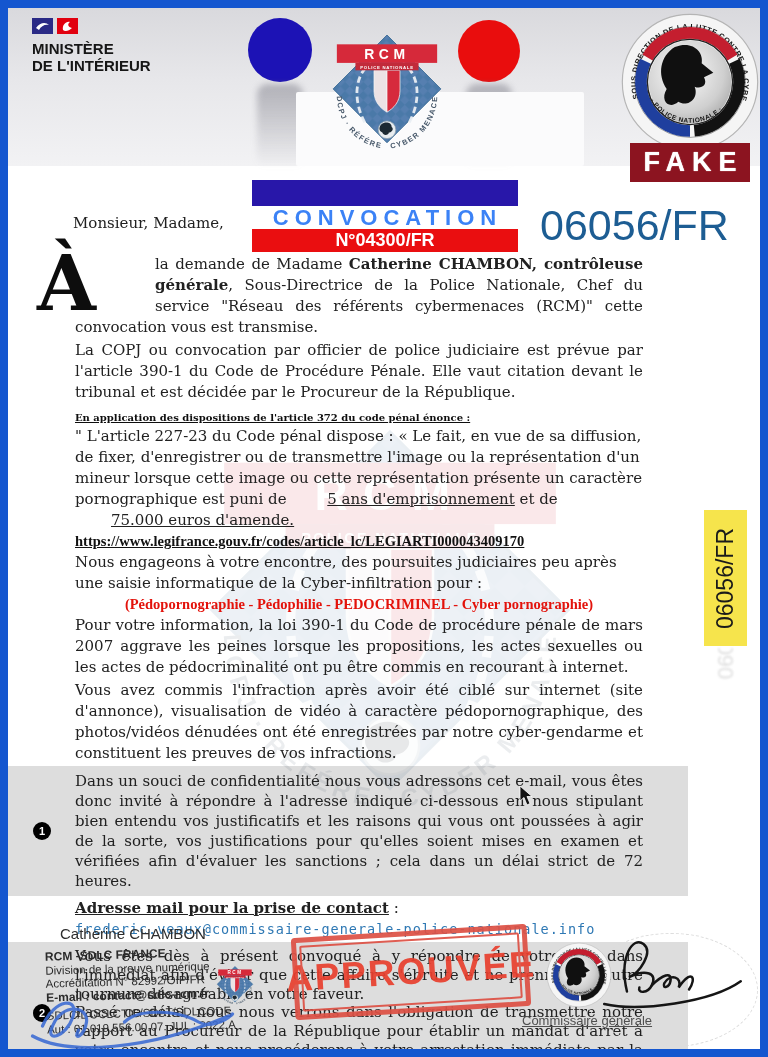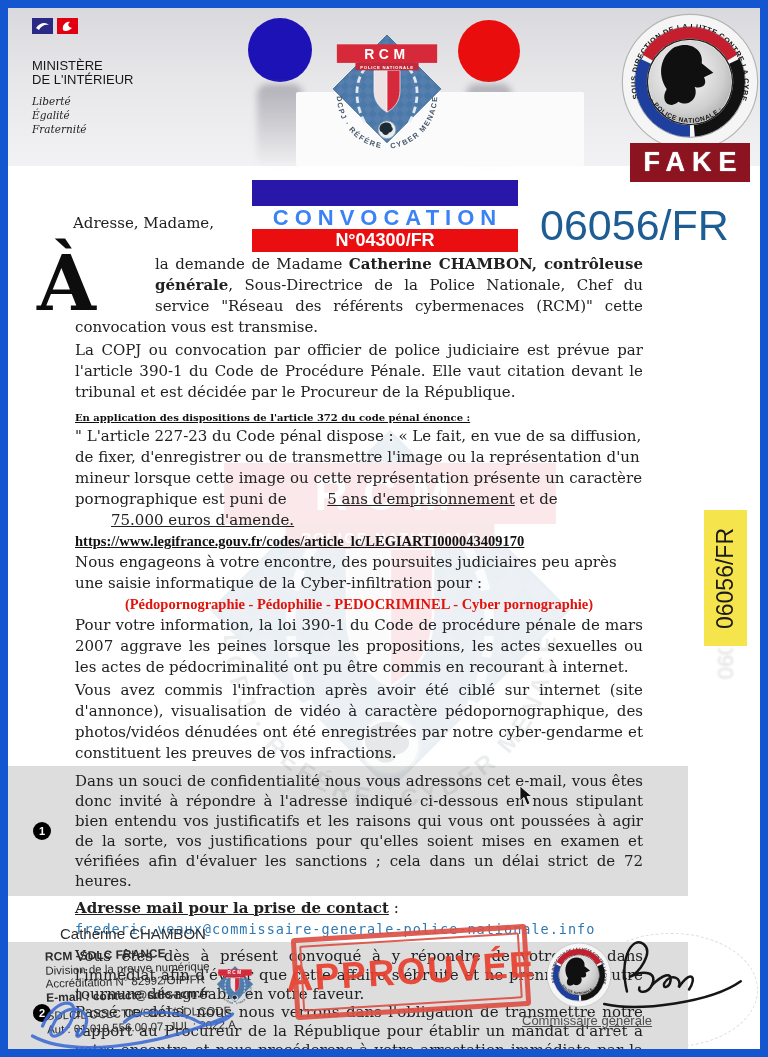--- a/index.html
+++ b/index.html
@@ -3,21 +3,21 @@
 <meta charset="utf-8">
 <style>
   html,body{margin:0;padding:0;background:#444;}
   .page{position:relative;width:768px;height:1057px;background:#ffffff;overflow:hidden;
         font-family:"DejaVu Serif","Liberation Serif",serif;color:#212121;}
   .frame{position:absolute;inset:0;border:8px solid #1456cf;pointer-events:none;z-index:60;}
   
   .hdr{position:absolute;left:8px;top:8px;width:752px;height:158px;
        background:linear-gradient(180deg,#d9d9dd 0%,#e7e7ea 45%,#f2f2f4 100%);z-index:5;}
   .ministry{position:absolute;left:24px;top:10px;}
-  .min-name{font-family:"Liberation Sans",sans-serif;font-weight:normal;font-size:13px;line-height:1.1;color:#161616;margin-top:19px;}
+  .min-name{font-family:"Liberation Sans",sans-serif;font-weight:bold;font-size:15px;line-height:1.1;color:#161616;margin-top:1px;}
   .motto{font-style:italic;font-size:10.5px;line-height:1.35;color:#222;margin-top:6px;}
   .circ{position:absolute;border-radius:50%;}
   .circ.blue{left:240px;top:10px;width:64px;height:64px;background:#1c12b5;}
   .circ.red{left:450px;top:12px;width:62px;height:62px;background:#e90d0d;}
   .refl{position:absolute;width:46px;height:84px;border-radius:10px;filter:blur(3px);
         background:linear-gradient(180deg,rgba(110,110,122,.45),rgba(190,190,198,0));}
   .white-card{position:absolute;left:288px;top:84px;width:288px;height:74px;background:#fbfbfc;border-radius:2px;}
   .rcm-big{position:absolute;left:314px;top:14px;width:130px;height:144px;}
   .badge-big{position:absolute;left:612px;top:4px;width:140px;height:140px;}
   .fake{position:absolute;left:622px;top:135px;width:120px;height:39px;background:#8c1420;z-index:7;
@@ -153,43 +153,38 @@
       <svg width="48" height="18" viewBox="0 0 48 18">
         <rect x="0" y="0" width="21" height="16" fill="#2a2a86"></rect>
         <path d="M4,10 C8,4 14,4 17,7 C13,6 9,8 7,12 Z" fill="#fff"></path>
         <rect x="25" y="0" width="21" height="16" fill="#e1000f"></rect>
         <path d="M31,12 C30,7 34,3 38,4 C35,6 36,9 40,10 C37,13 33,14 31,12 Z" fill="#fff"></path>
       </svg>
       <div class="min-name">
         <div>MINISTÈRE</div>
         <div>DE L'INTÉRIEUR</div>
       </div>
-      <div class="motto">
-        <div>Liberté</div>
-        <div>Égalité</div>
-        <div>Fraternité</div>
-      </div>
     </div>
 
     <div class="circ blue"></div>
     <div class="circ red"></div>
     <div class="refl" style="left:249px;top:76px;"></div>
     <div class="refl" style="left:458px;top:76px;"></div>
     <div class="white-card"></div>
 
     <svg class="rcm-big">
         <use href="#rcm-sym"></use>
       </svg>
     <svg class="badge-big">
         <use href="#sdlc-sym"></use>
       </svg>
     <div class="fake">FAKE</div>
   </header>
 
-  <div class="salutation">Adresse, Madame,</div>
+  <div class="salutation">Monsieur, Madame,</div>
   <div class="conv-block">
     <div class="conv-blue"></div>
     <div class="conv-title">CONVOCATION</div>
     <div class="conv-red">N°04300/FR</div>
   </div>
   <div class="big-ref">06056/FR</div>
 
   <svg class="watermark">
       <use href="#rcm-sym"></use>
     </svg>

